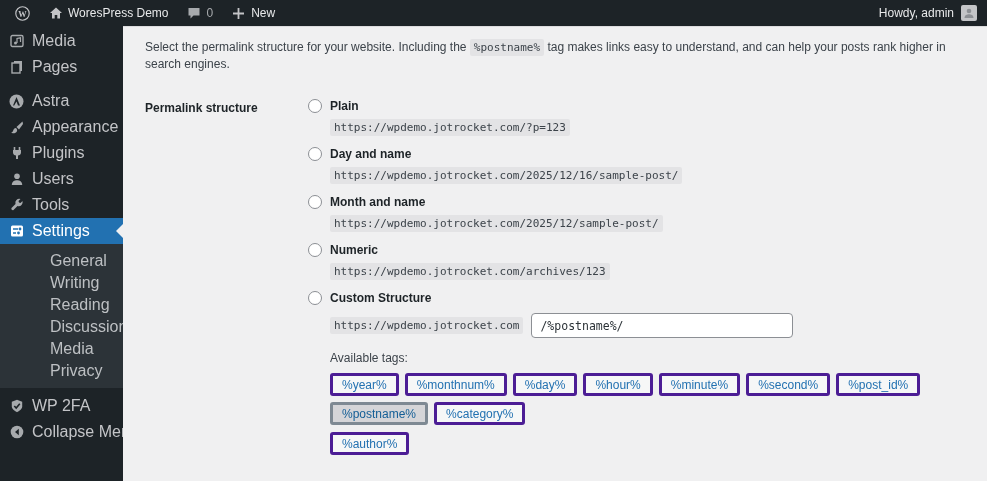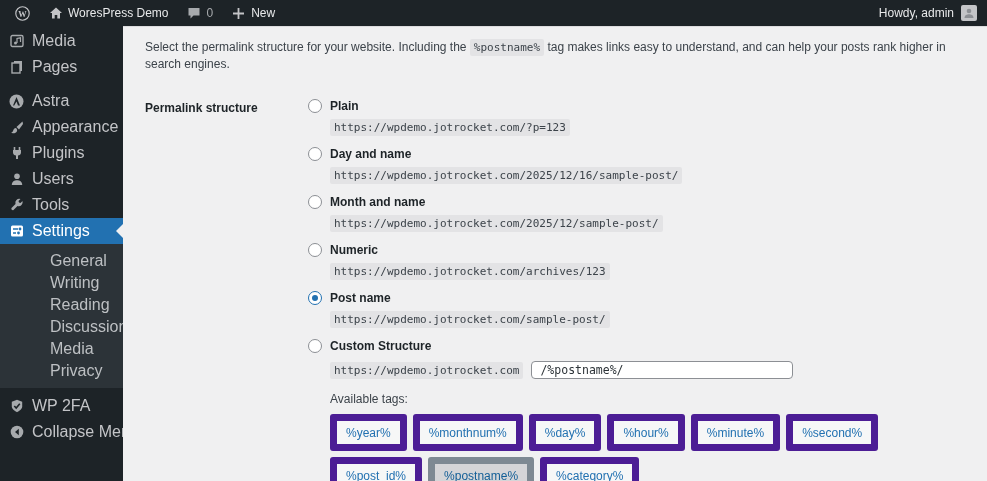--- a/index.html
+++ b/index.html
@@ -48,28 +48,28 @@
   .option { margin-bottom:13px; }
   .opt-head { display:flex; align-items:center; gap:8px; cursor:pointer; }
   .radio { width:14px; height:14px; border-radius:50%; background:#fff;
     border:1px solid #8c8f94; flex:0 0 14px; position:relative; }
   .radio.selected { border-color:#2271b1; }
   .radio.selected::after { content:''; position:absolute; left:3px; top:3px;
     width:6px; height:6px; border-radius:50%; background:#2271b1; }
   .opt-label { font-weight:bold; color:#1d2327; }
   .code-row { margin:7px 0 0 22px; }
   .custom-row { display:flex; align-items:center; gap:8px; margin:8px 0 0 22px; }
-  .struct-input { width:262px; height:18px; border:1px solid #8c8f94; border-radius:4px;
+  .struct-input { width:262px; height:25px; border:1px solid #8c8f94; border-radius:4px;
     background:#fff; font-family:"DejaVu Sans Mono", monospace; font-size:11.5px;
     color:#2c3338; padding:0 8px; }
   .avail-label { margin:13px 0 0 22px; color:#3c434a; }
   .tags-rows { margin:8px 0 0 22px; }
   .tag-row { display:flex; gap:6px; margin-bottom:7px; flex-wrap:wrap; }
-  .tag-btn { height:37px; padding:0 9px; background:#f6f7f7; color:#2271b1;
-    border:7px solid #4c1d95; border-radius:3px; font-size:12px; cursor:pointer;
+  .tag-btn { height:23px; padding:0 9px; background:#f6f7f7; color:#2271b1;
+    border:3px solid #4c1d95; border-radius:3px; font-size:12px; cursor:pointer;
     font-family:"Liberation Sans", sans-serif; }
   .tag-btn.selected { background:#d5d5d8; border-color:#7e8993; color:#135e96; }
 
   svg { display:block; }
 </style>
 </head>
 <body>
 
 <div class="admin-bar">
   <div class="ab-left">
@@ -271,27 +271,20 @@
       </div>
 
       <div class="option">
         <label class="opt-head">
           <span class="radio"></span>
           <span class="opt-label">Numeric</span>
         </label>
         <div class="code-row"><code>https://wpdemo.jotrocket.com/archives/123</code></div>
       </div>
 
-      <div class="option">
-        <label class="opt-head">
-          <span class="radio selected"></span>
-          <span class="opt-label">Post name</span>
-        </label>
-        <div class="code-row"><code>https://wpdemo.jotrocket.com/sample-post/</code></div>
-      </div>
 
       <div class="option">
         <label class="opt-head">
           <span class="radio"></span>
           <span class="opt-label">Custom Structure</span>
         </label>
         <div class="custom-row">
           <span class="code-chip">https://wpdemo.jotrocket.com</span>
           <input class="struct-input" type="text" value="/%postname%/" style="">
         </div>

